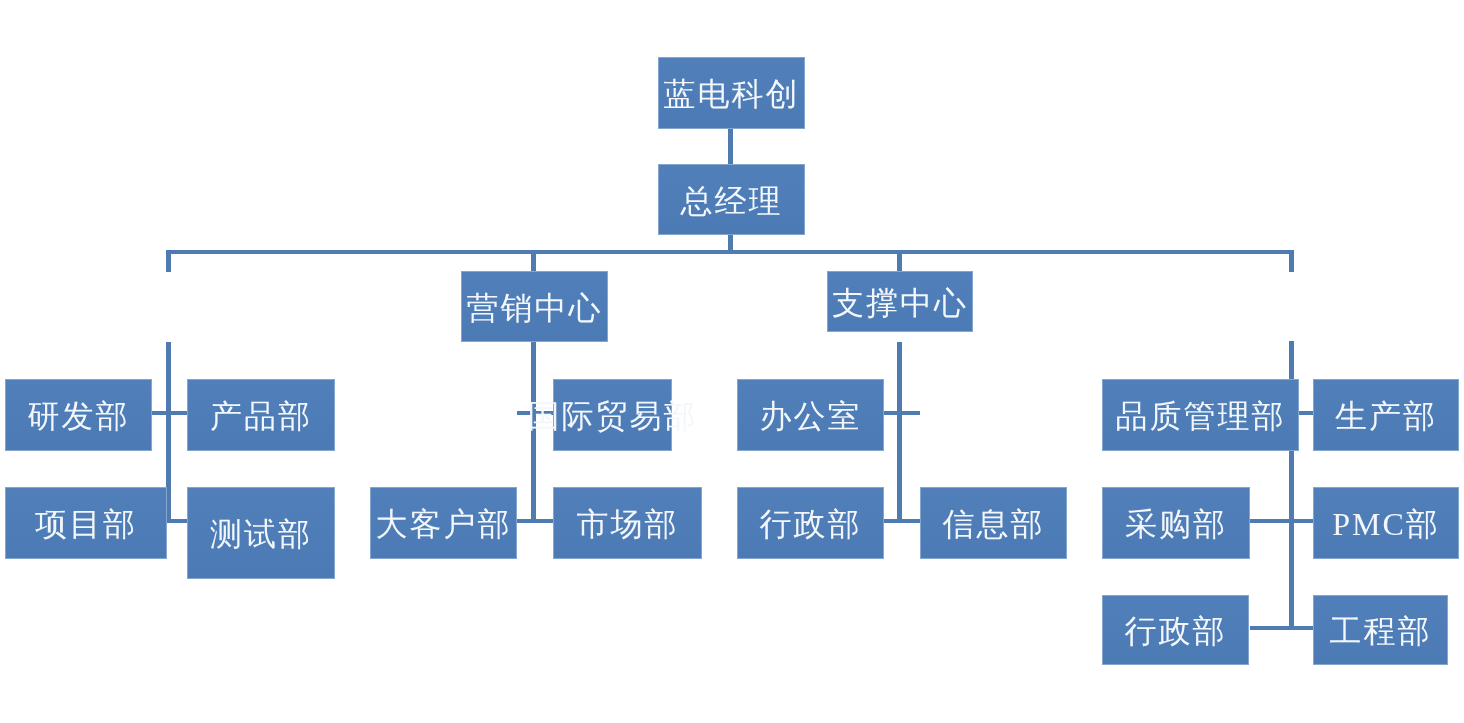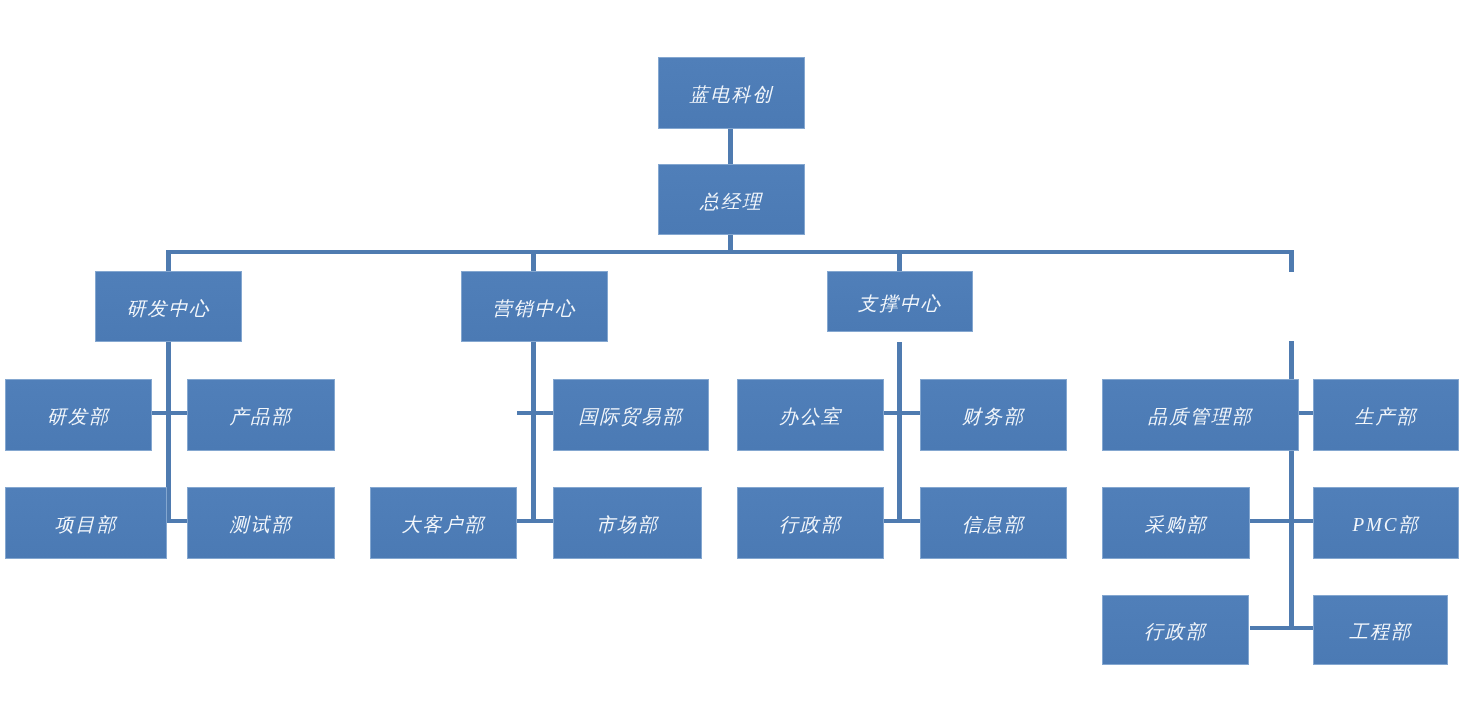--- a/index.html
+++ b/index.html
@@ -17,25 +17,24 @@
   }
   .node {
     position: absolute;
     background: linear-gradient(180deg, #507fb9 0%, #4b7ab4 100%);
     border: 1px solid #84a7d0;
     box-sizing: border-box;
     display: flex;
     align-items: center;
     justify-content: center;
     color: #f3f7fb;
-    font-size: 19px;
+    font-size: 32px;
     letter-spacing: 2px;
     white-space: nowrap;
     text-align: center;
-    font-style: italic;
   }
   .node .lbl { transform: translateY(2px); }
   .conn {
     position: absolute;
     background: #4f7bb0;
   }
 </style>
 </head>
 <body>
 
@@ -65,58 +64,52 @@
   <div class="conn" style="left:1250px;top:626px;width:63px;height:4px"></div>
 
   <div class="node" style="left:658px;top:57px;width:147px;height:72px">
     <span class="lbl">蓝电科创</span>
   </div>
 
   <div class="node" style="left:658px;top:164px;width:147px;height:71px">
     <span class="lbl">总经理</span>
   </div>
 
-  <div class="node" style="left:95px;top:271px;width:147px;height:71px">
-    <span class="lbl">研发中心</span>
-  </div>
   <div class="node" style="left:461px;top:271px;width:147px;height:71px">
     <span class="lbl">营销中心</span>
   </div>
   <div class="node" style="left:827px;top:271px;width:146px;height:61px">
     <span class="lbl">支撑中心</span>
   </div>
 
   <div class="node" style="left:5px;top:379px;width:147px;height:72px">
     <span class="lbl">研发部</span>
   </div>
   <div class="node" style="left:187px;top:379px;width:148px;height:72px">
     <span class="lbl">产品部</span>
   </div>
   <div class="node" style="left:5px;top:487px;width:162px;height:72px">
     <span class="lbl">项目部</span>
   </div>
-  <div class="node" style="left:187px;top:487px;width:148px;height:72px">
+  <div class="node" style="left:187px;top:487px;width:148px;height:92px">
     <span class="lbl">测试部</span>
   </div>
 
-  <div class="node" style="left:553px;top:379px;width:156px;height:72px">
+  <div class="node" style="left:553px;top:379px;width:119px;height:72px">
     <span class="lbl">国际贸易部</span>
   </div>
   <div class="node" style="left:370px;top:487px;width:147px;height:72px">
     <span class="lbl">大客户部</span>
   </div>
   <div class="node" style="left:553px;top:487px;width:149px;height:72px">
     <span class="lbl">市场部</span>
   </div>
 
   <div class="node" style="left:737px;top:379px;width:147px;height:72px">
     <span class="lbl">办公室</span>
-  </div>
-  <div class="node" style="left:920px;top:379px;width:147px;height:72px">
-    <span class="lbl">财务部</span>
   </div>
   <div class="node" style="left:737px;top:487px;width:147px;height:72px">
     <span class="lbl">行政部</span>
   </div>
   <div class="node" style="left:920px;top:487px;width:147px;height:72px">
     <span class="lbl">信息部</span>
   </div>
 
   <div class="node" style="left:1102px;top:379px;width:197px;height:72px">
     <span class="lbl">品质管理部</span>

